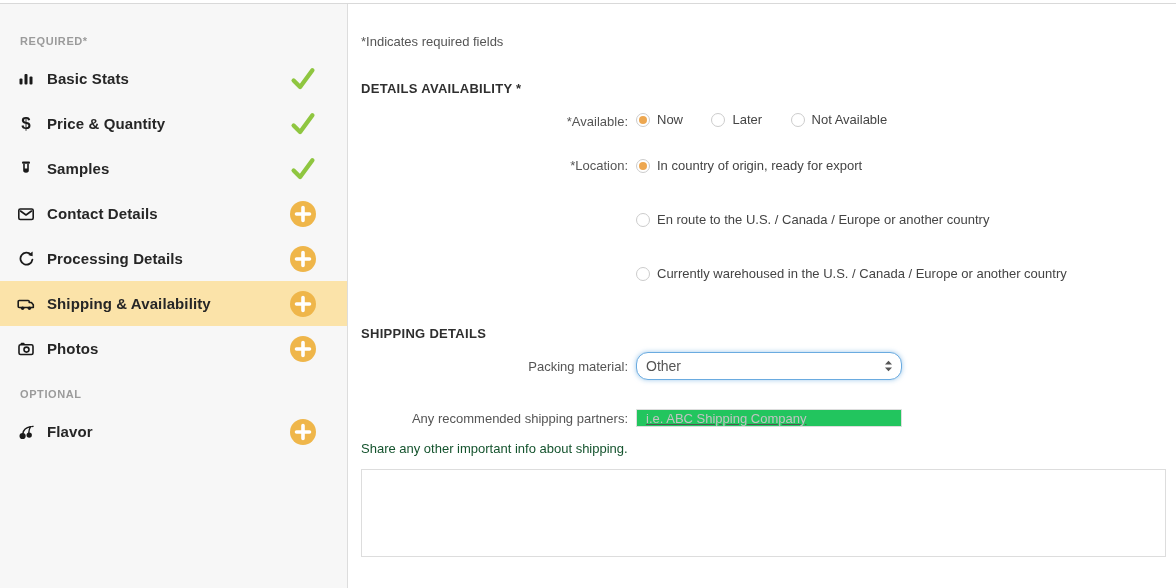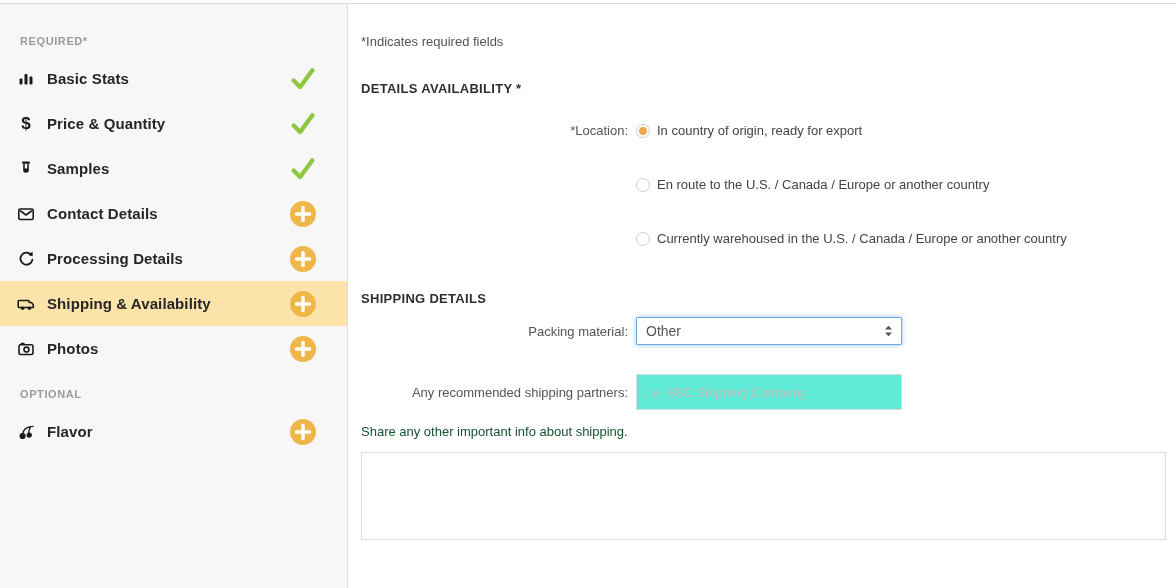--- a/index.html
+++ b/index.html
@@ -70,33 +70,33 @@
     border-radius: 50%; background: #eda750;
   }
   .radio-text { margin-left: 7px; font-size: 13px; color: #444; line-height: 16px; }
   .radio-stack .radio-row { margin-bottom: 19px; align-items: center; }
   .radio-stack .radio-row:last-child { margin-bottom: 0; }
 
   .select-wrap { position: relative; width: 266px; }
   select.packing-select {
     width: 100%; height: 28px;
     -webkit-appearance: none; -moz-appearance: none; appearance: none;
-    border: 1px solid #6aabe0; border-radius: 1px;
+    border: 1px solid #6aabe0; border-radius: 12px;
     box-shadow: 0 0 5px rgba(106,171,224,0.65);
     padding: 0 26px 0 9px;
     font-family: "Liberation Sans", sans-serif;
     font-size: 14px; color: #555; background: #fff; outline: none;
   }
   .stepper-icon { position: absolute; right: 7px; top: 50%; transform: translateY(-50%); pointer-events: none; display: flex; }
 
   input.partners-input {
-    width: 266px; height: 36px;
+    width: 266px; height: 18px;
     border: 1px solid #ddd; border-radius: 1px;
     padding: 0 9px; font-family: "Liberation Sans", sans-serif;
-    font-size: 13px; color: #555; background: #5eead4; outline: none;
+    font-size: 13px; color: #555; background: #22c55e; outline: none; text-decoration: underline;
   }
   input.partners-input::placeholder { color: #c3c3c3; opacity: 1; }
 
   .share-label { margin-top: 14px; font-size: 13px; color: #14532d; line-height: 16px; }
   textarea.shipping-notes {
     display: block; margin-top: 12px; width: 100%; height: 88px;
     border: 1px solid #ddd; background: #fff; resize: none; outline: none;
     font-family: "Liberation Sans", sans-serif; font-size: 13px; color: #444;
     padding: 6px 8px;
   }
@@ -244,20 +244,37 @@
           </svg>
       </span>
     </div>
   </div>
 
   <div class="main">
     <div class="required-note">*Indicates required fields</div>
 
     <div class="section-heading">DETAILS AVAILABILITY *</div>
 
+    <div class="form-row available">
+      <div class="form-label">*Available:</div>
+      <div>
+        <label class="radio-opt">
+          <span class="radio selected"></span>
+          <span class="radio-text">Now</span>
+        </label>
+        <label class="radio-opt">
+          <span class="radio"></span>
+          <span class="radio-text">Later</span>
+        </label>
+        <label class="radio-opt">
+          <span class="radio"></span>
+          <span class="radio-text">Not Available</span>
+        </label>
+      </div>
+    </div>
 
     <div class="form-row location">
       <div class="form-label">*Location:</div>
       <div class="radio-stack">
         <label class="radio-opt radio-row">
           <span class="radio selected"></span>
           <span class="radio-text">In country of origin, ready for export</span>
         </label>
         <label class="radio-opt radio-row" style="margin-left:0; margin-top:19px;">
           <span class="radio"></span>

